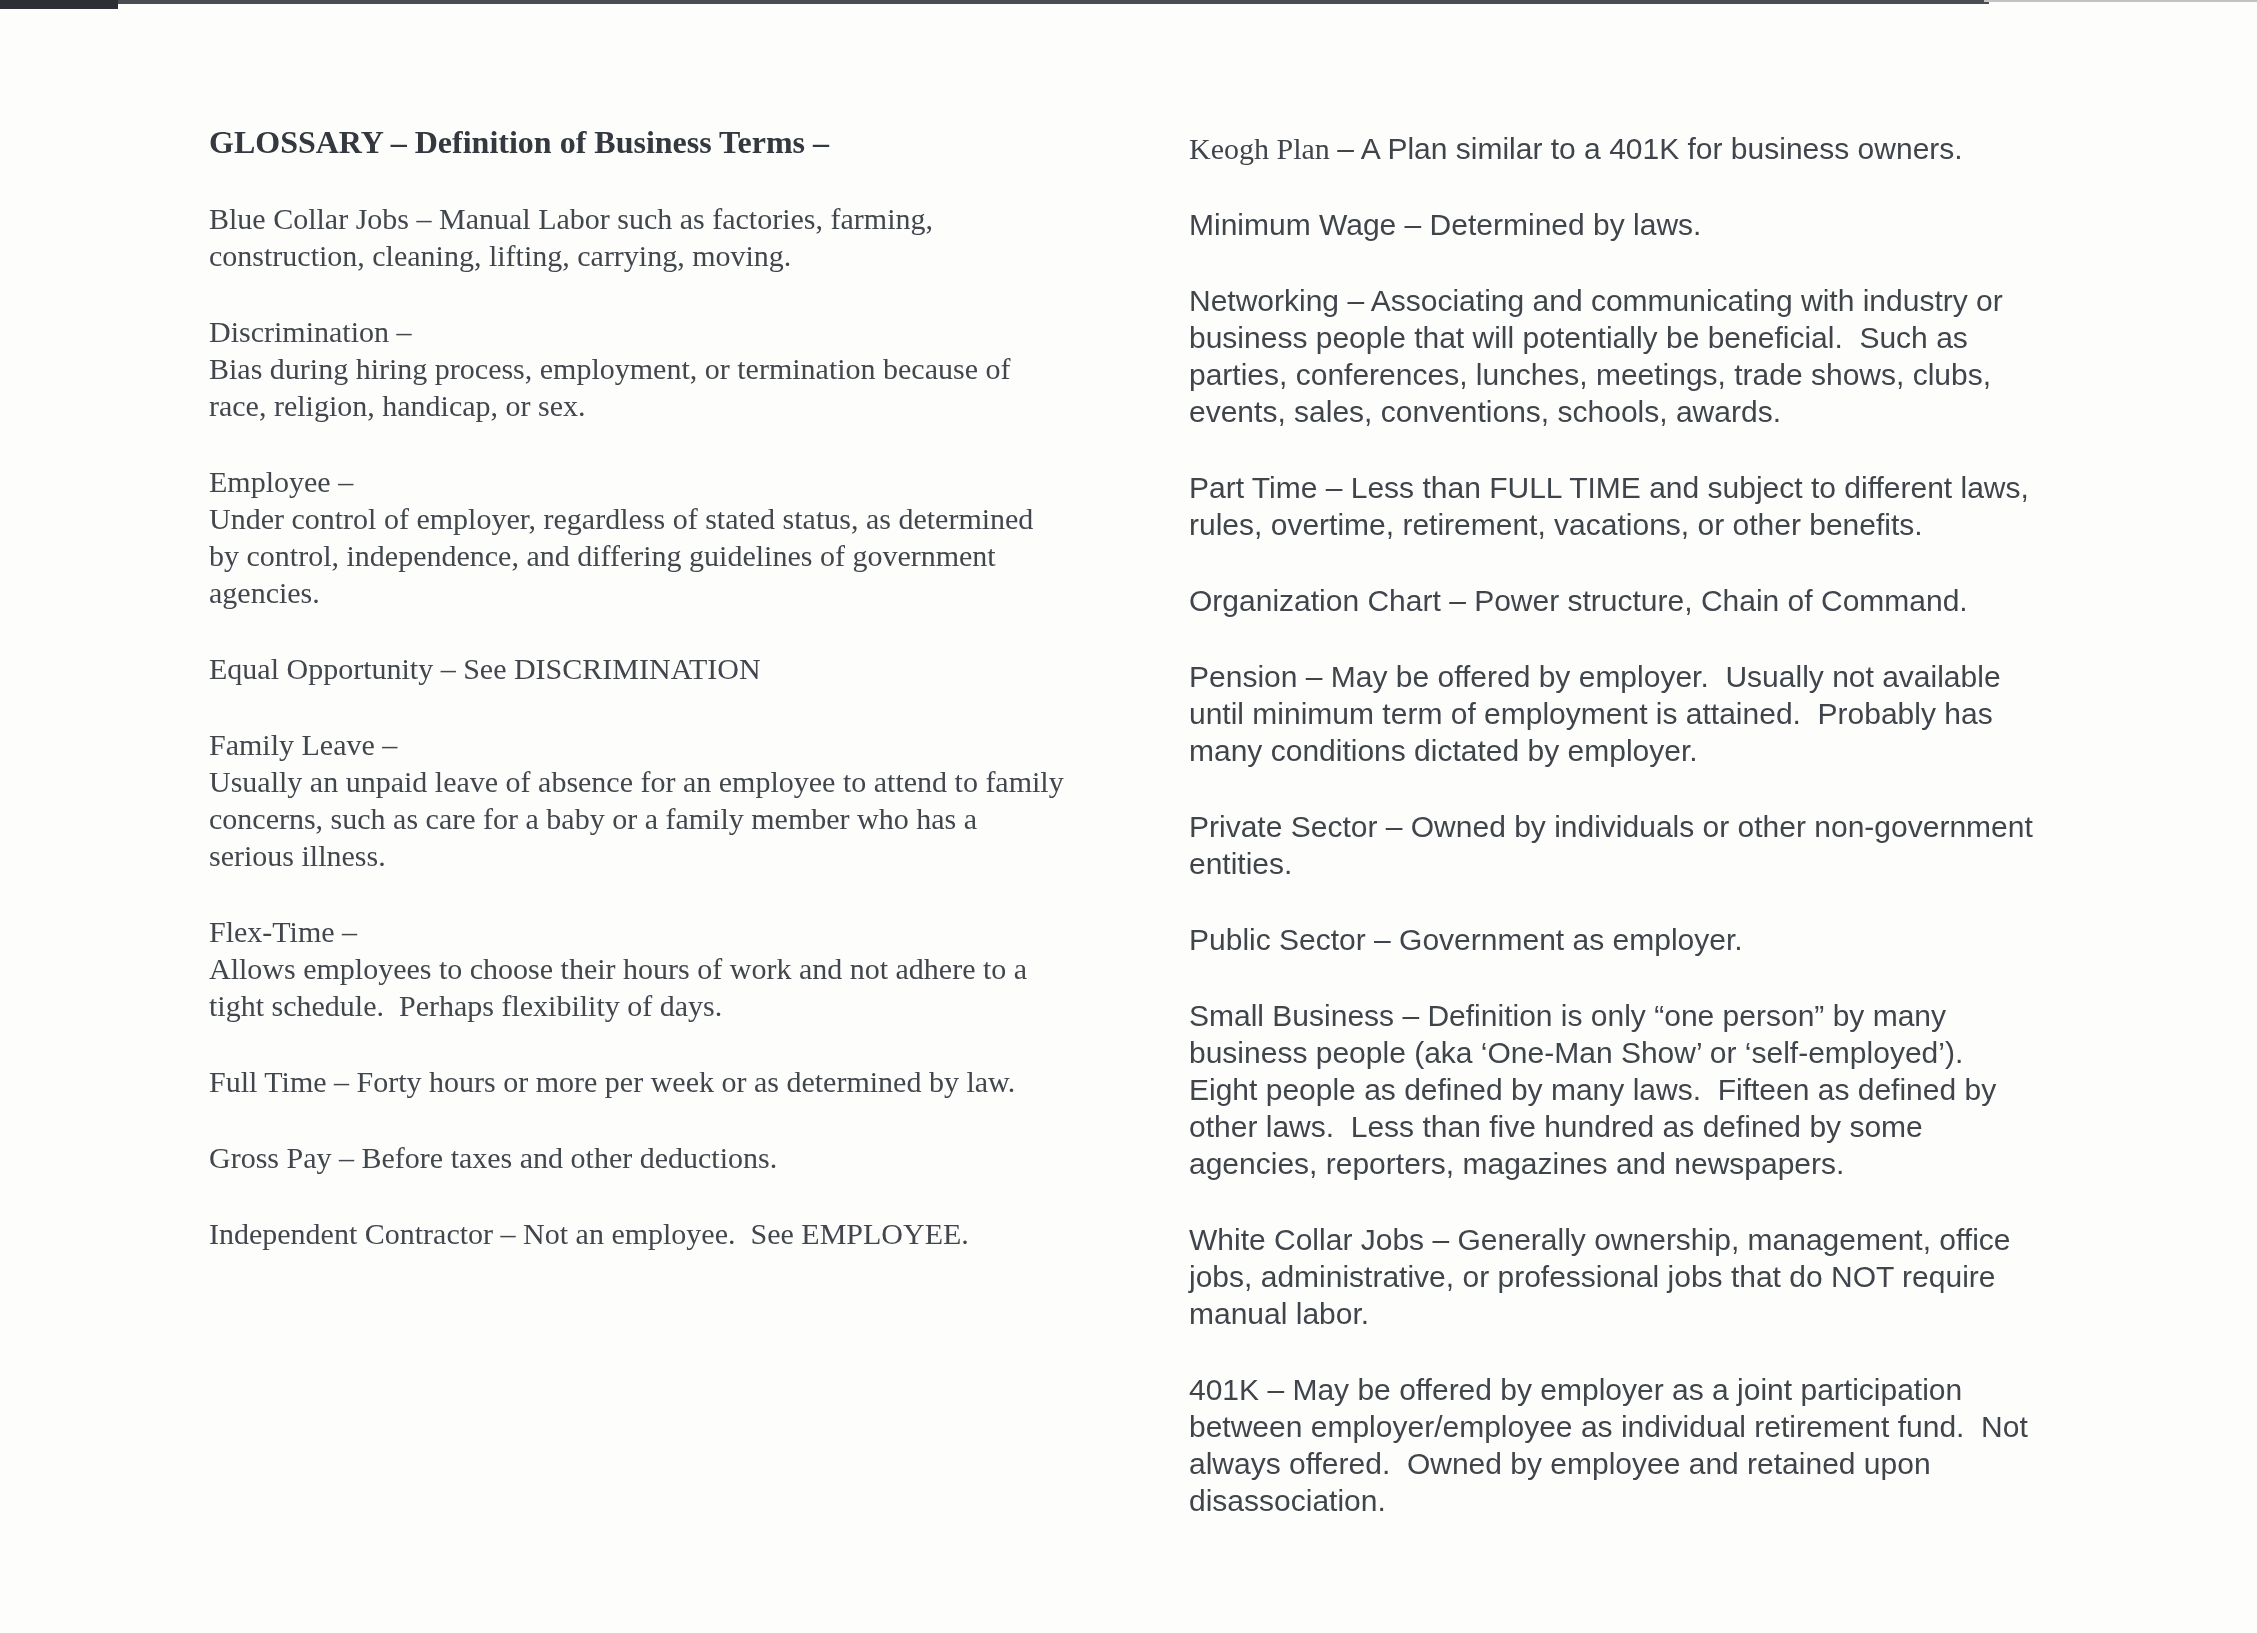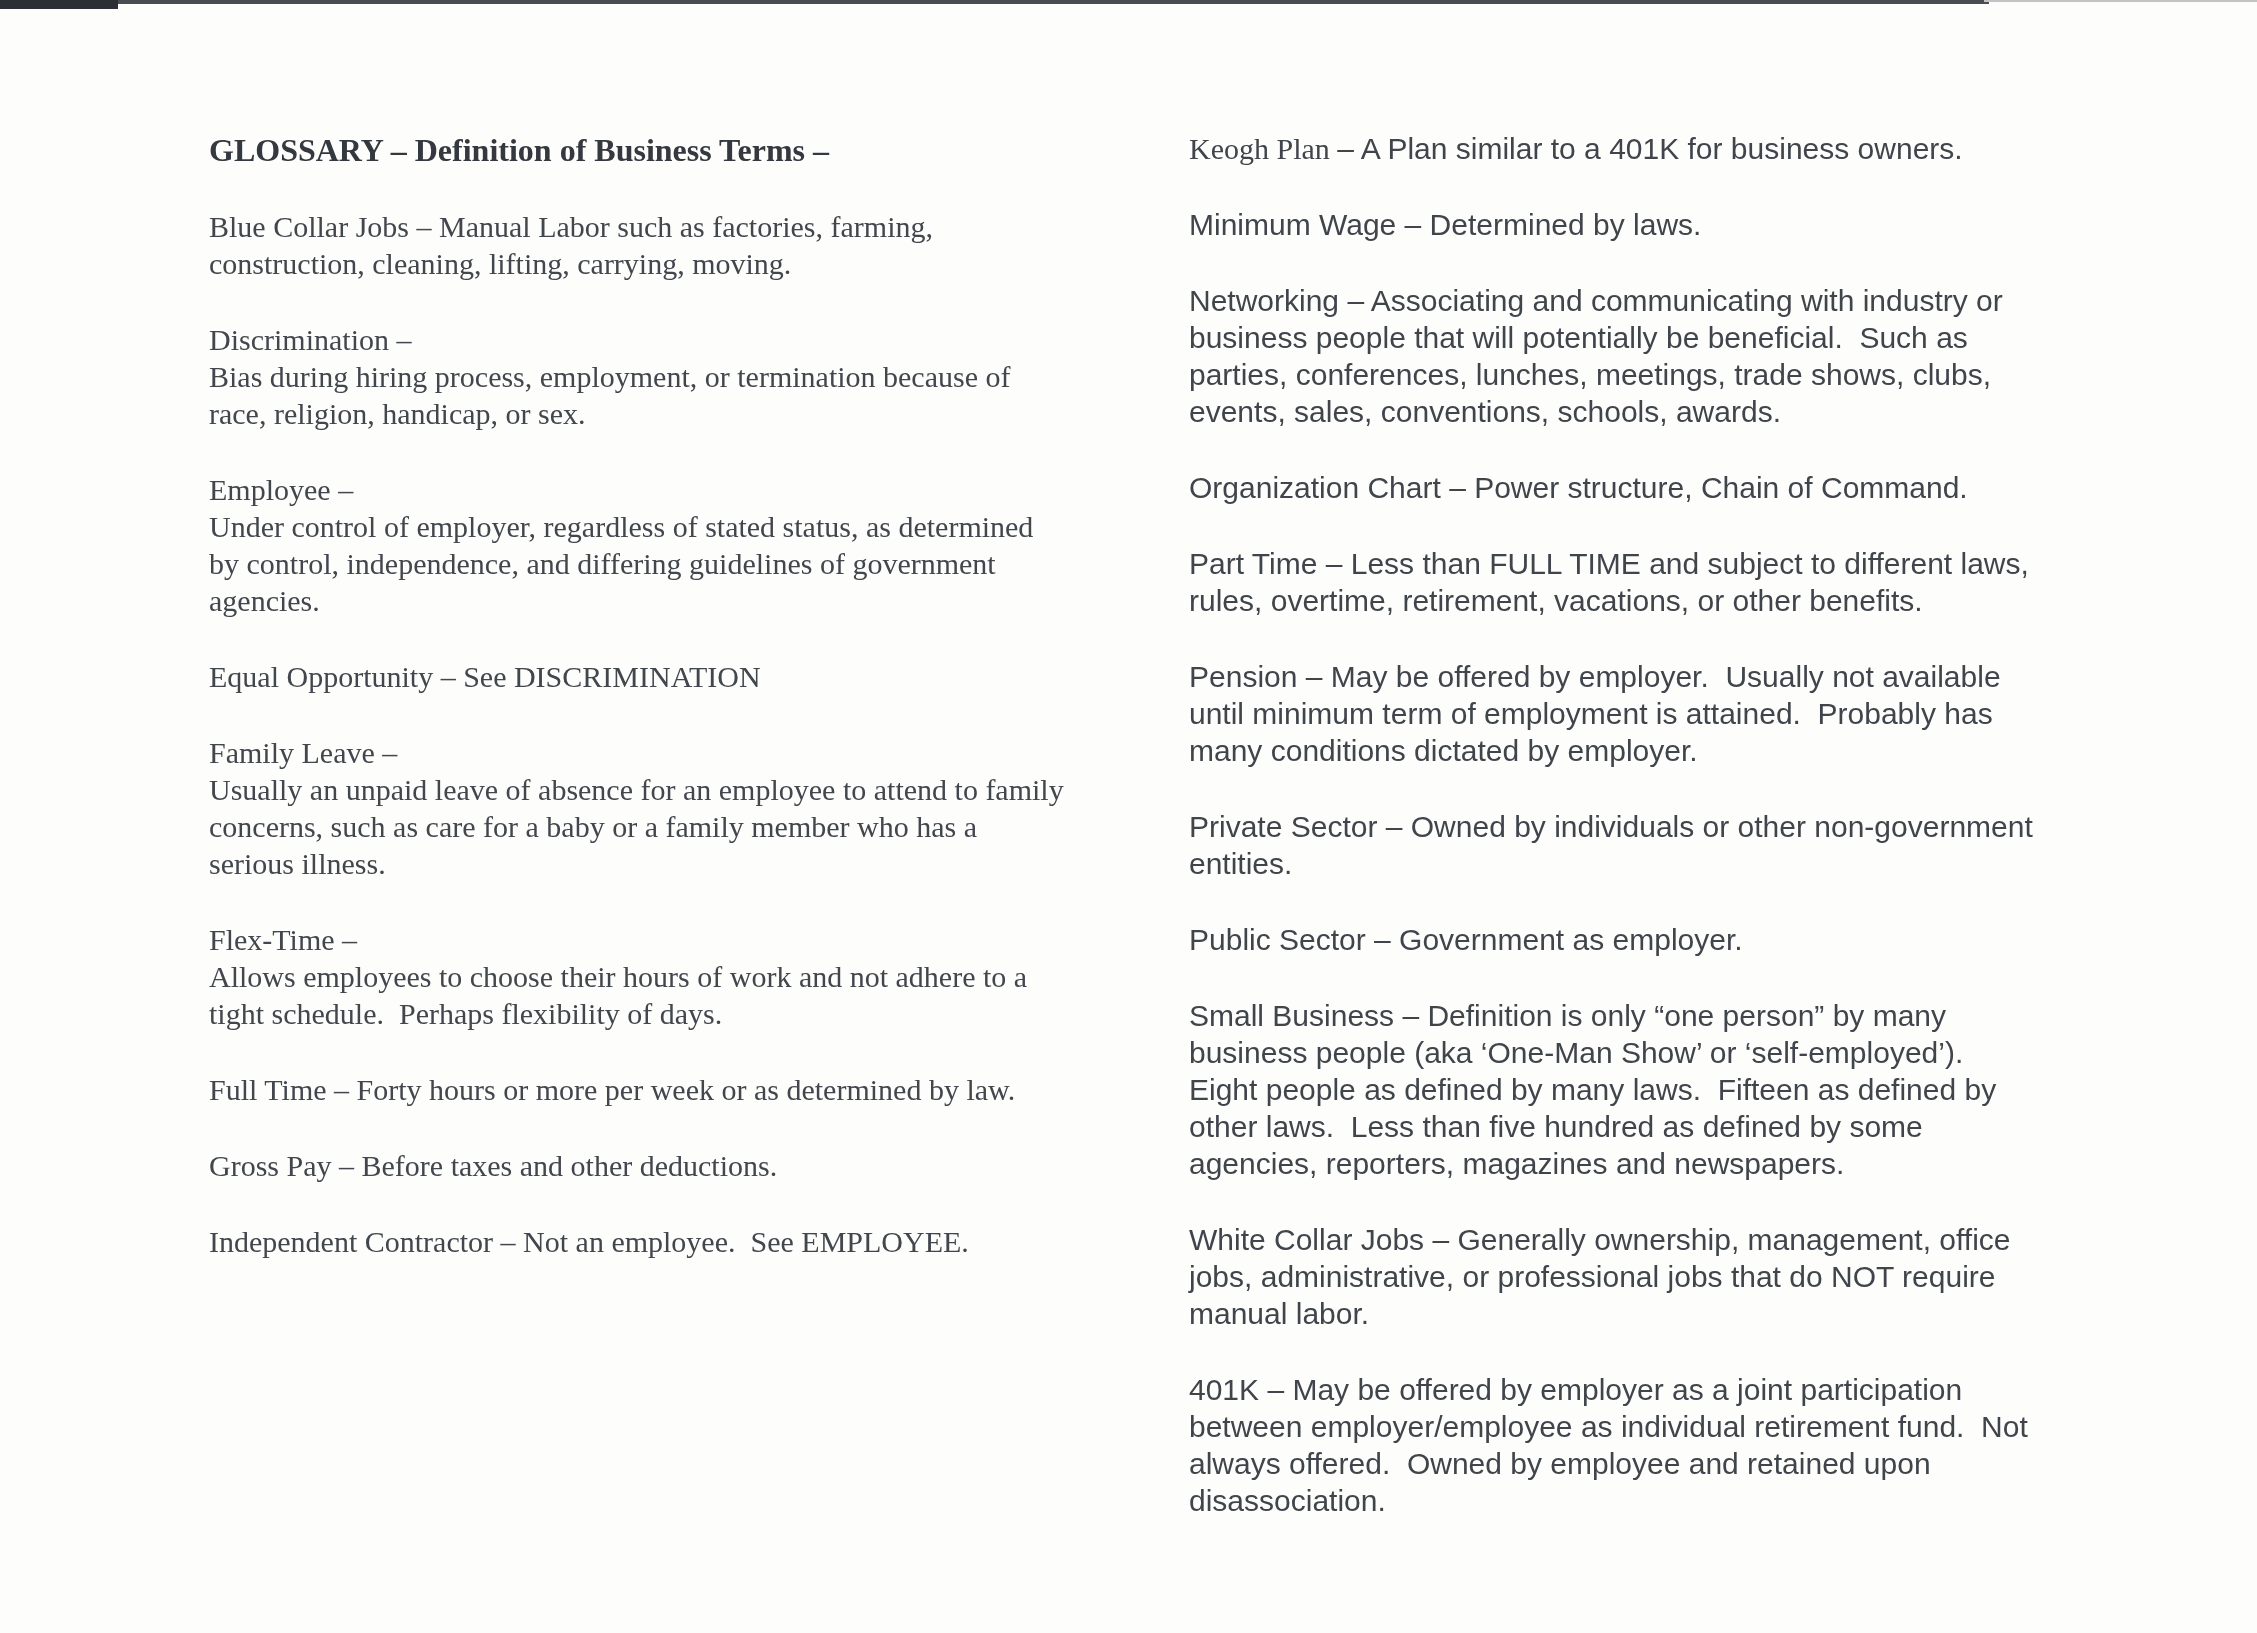--- a/index.html
+++ b/index.html
@@ -51,21 +51,21 @@
     width: 1009px;
     padding-top: 130px;
     font-family: "Liberation Sans", "DejaVu Sans", sans-serif;
     color: #40454c;
   }
   .title {
     font-size: 32px;
     font-weight: bold;
     color: #34383f;
     line-height: 37px;
-    margin: 16px 0 39px 0;
+    margin: 8px 0 39px 0;
     white-space: pre-wrap;
   }
   .entry {
     font-size: 30px;
     line-height: 37px;
     margin: 0 0 39px 0;
     white-space: pre-wrap;
   }
   .serif-term {
     font-family: "Liberation Serif", "DejaVu Serif", serif;
@@ -105,23 +105,23 @@
     </div>
 
   <div class="col col-right">
 
   <p class="entry"><span class="serif-term">Keogh Plan </span>– A Plan similar to a 401K for business owners.</p>
       <p class="entry">Minimum Wage – Determined by laws.</p>
       <p class="entry">Networking – Associating and communicating with industry or
 business people that will potentially be beneficial.  Such as
 parties, conferences, lunches, meetings, trade shows, clubs,
 events, sales, conventions, schools, awards.</p>
-      <p class="entry">Organization Chart – Power structure, Chain of Command.</p>
       <p class="entry">Part Time – Less than FULL TIME and subject to different laws,
 rules, overtime, retirement, vacations, or other benefits.</p>
+      <p class="entry">Organization Chart – Power structure, Chain of Command.</p>
       <p class="entry">Pension – May be offered by employer.  Usually not available
 until minimum term of employment is attained.  Probably has
 many conditions dictated by employer.</p>
       <p class="entry">Private Sector – Owned by individuals or other non-government
 entities.</p>
       <p class="entry">Public Sector – Government as employer.</p>
       <p class="entry">Small Business – Definition is only “one person” by many
 business people (aka ‘One-Man Show’ or ‘self-employed’).
 Eight people as defined by many laws.  Fifteen as defined by
 other laws.  Less than five hundred as defined by some

